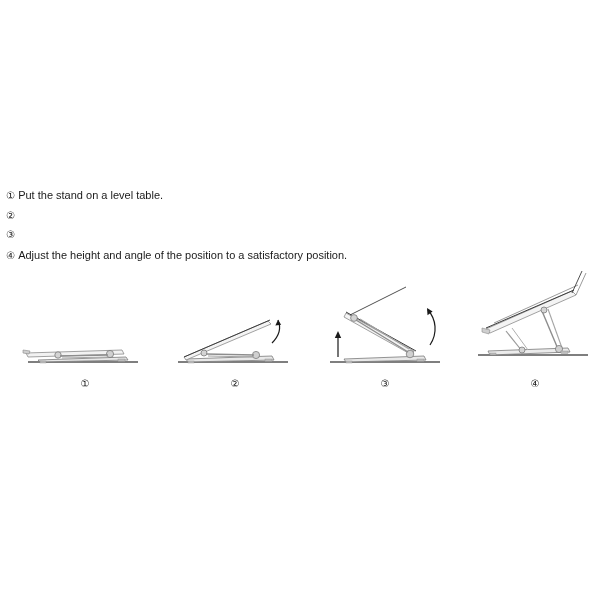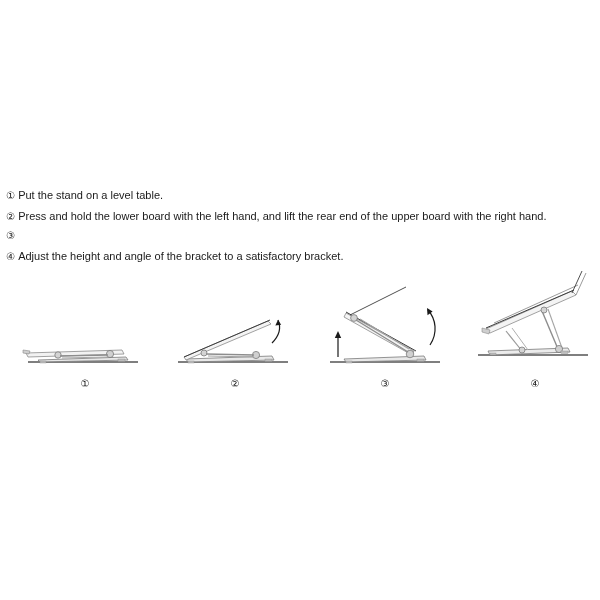--- a/index.html
+++ b/index.html
@@ -83,30 +83,29 @@
 
   <div id="instructions">
 
     <div class="instr-line">
       <span class="instr-num">①</span>
       <span class="instr-text">Put the stand on a level table.</span>
     </div>
 
     <div class="instr-line">
       <span class="instr-num">②</span>
-      <span class="instr-text">Press and hold the lower board with the left hand, and lift the rear end of the upper board with the right hand.</span>
     </div>
 
     <div class="instr-line">
       <span class="instr-num">③</span>
     </div>
 
     <div class="instr-line">
       <span class="instr-num">④</span>
-      <span class="instr-text">Adjust the height and angle of the bracket to a satisfactory bracket.</span>
+      <span class="instr-text">Adjust the height and angle of the position to a satisfactory position.</span>
     </div>
 
   </div>
 
   <div id="figures">
 
     <div class="figure" style="left:10px;">
       <svg class="fig-svg" width="150" height="110" viewBox="0 0 150 110">
 
         <line x1="18" y1="97" x2="128" y2="97" stroke="#000" stroke-width="1.1"></line>

